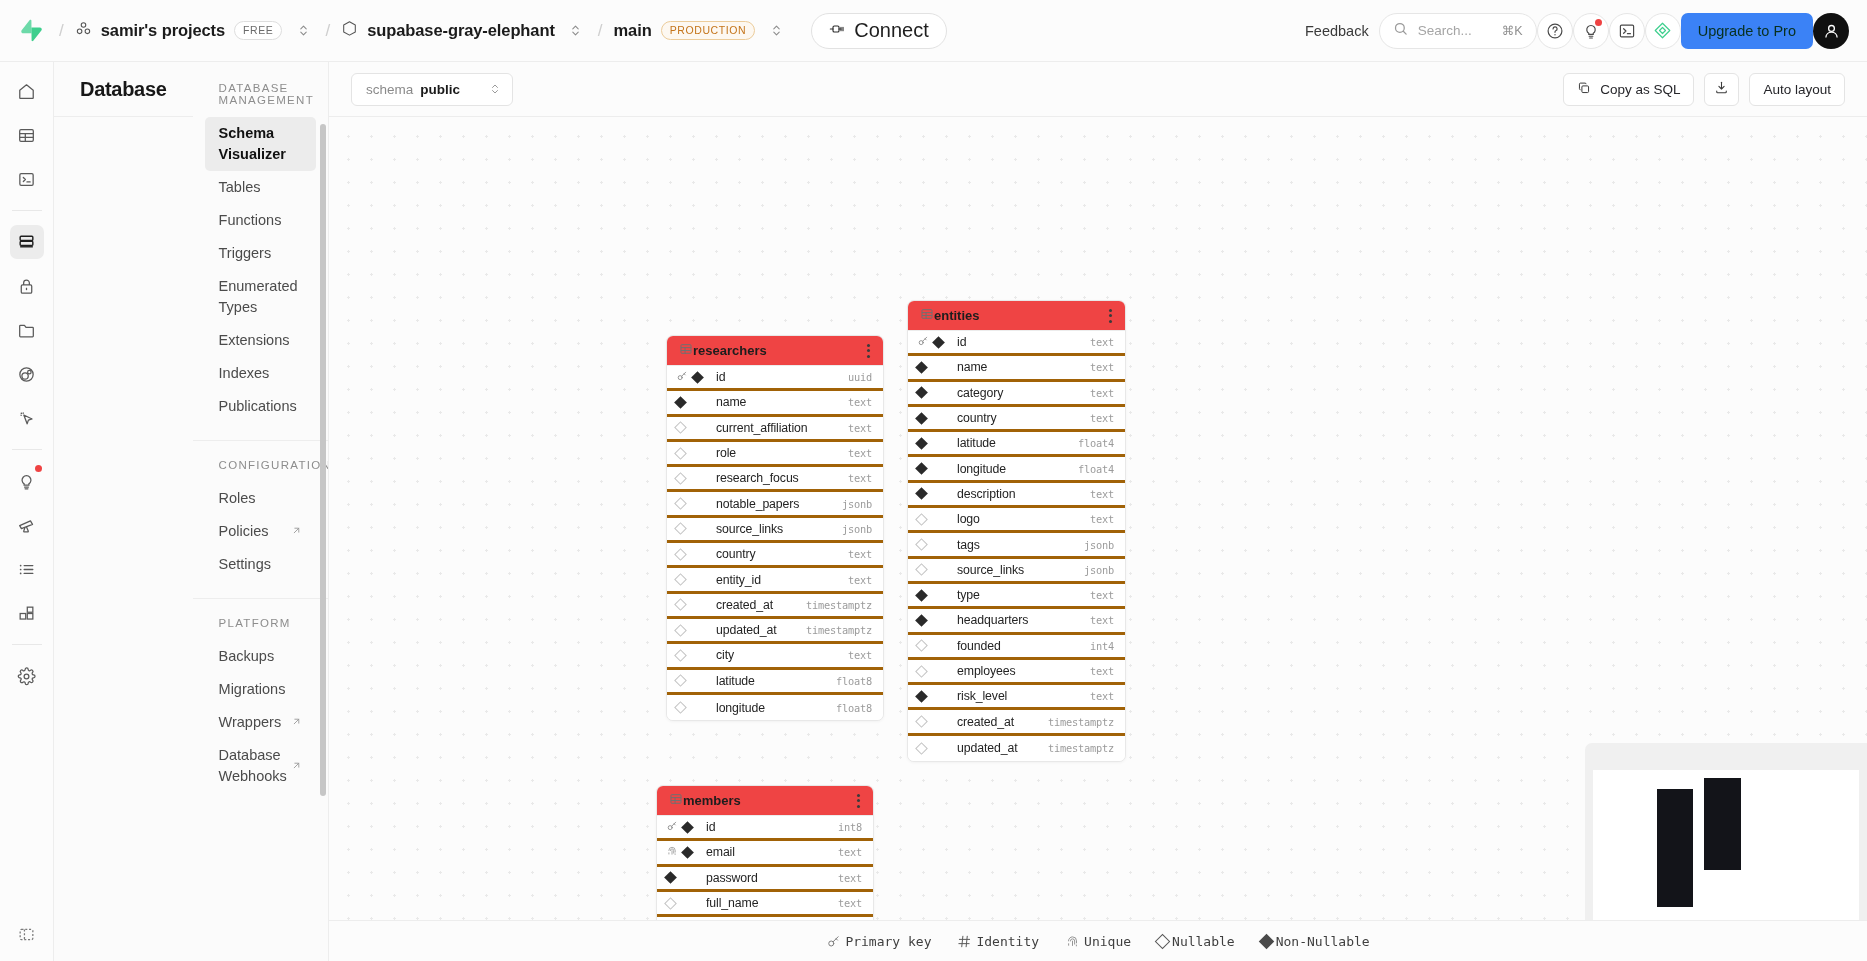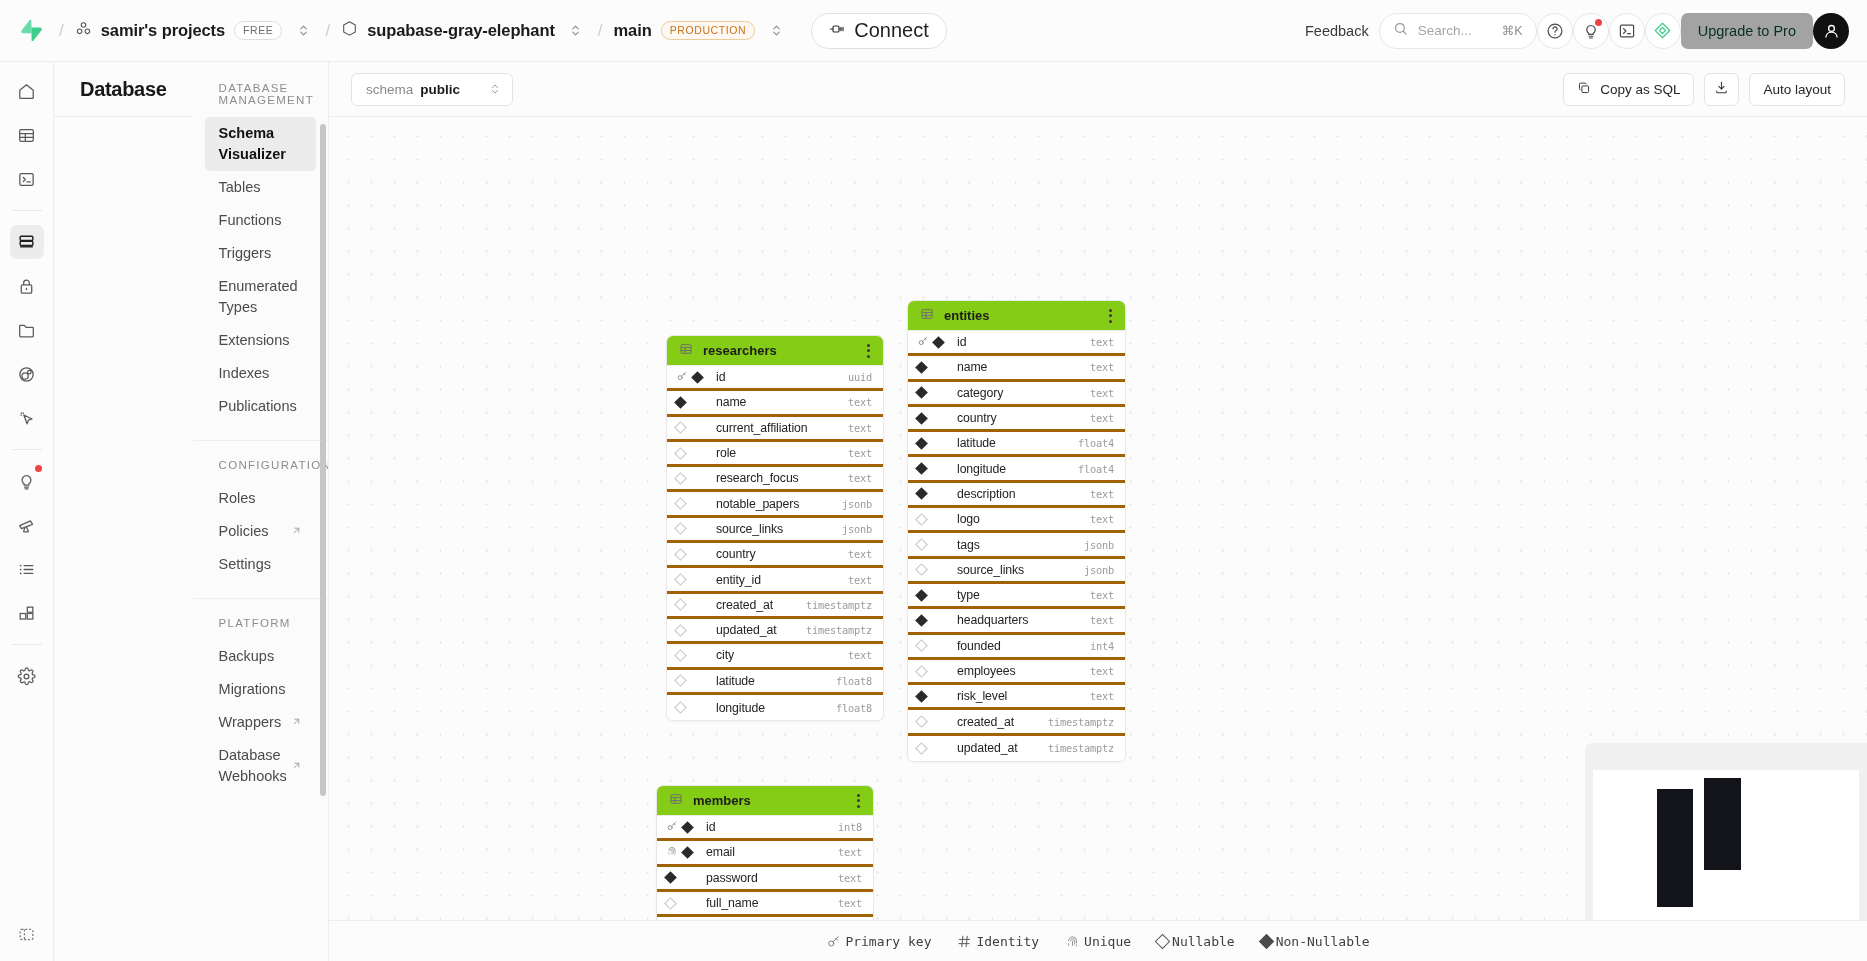--- a/index.html
+++ b/index.html
@@ -52,21 +52,21 @@
   .search-kbd { font-size: 12.5px; color: #8f8f8f; }
   .icon-circle {
     width: 36px; height: 36px; border-radius: 50%;
     border: 1px solid #e6e6e6; background: #fff;
     display: flex; align-items: center; justify-content: center;
     position: relative; cursor: pointer;
   }
   .dot-red { position: absolute; top: 5px; right: 6px; width: 7px; height: 7px; border-radius: 50%; background: #ef4343; }
   .upgrade-btn {
     height: 36px; border-radius: 7px; padding: 0 17px;
-    background: #a3a3a3; color: #08301e; border: none;
+    background: #3b82f6; color: #08301e; border: none;
     font-size: 14.5px; font-weight: 500; cursor: pointer;
     display: flex; align-items: center; font-family: inherit;
   }
   .avatar {
     width: 36px; height: 36px; border-radius: 50%; background: #101010;
     display:flex;align-items:center;justify-content:center; cursor:pointer;
   }
 
   
   .body { flex: 1; display: flex; min-height: 0; }
@@ -152,23 +152,23 @@
   
   .node {
     position: absolute;
     background: #fff;
     border: 1px solid #e8e8e8;
     border-radius: 7px;
     box-shadow: 0 1px 3px rgba(0,0,0,.045);
     overflow: hidden;
   }
   .node-head {
-    display: flex; align-items: center; gap: 10px;
+    display: flex; align-items: center; 
     height: 30px; padding: 0 10px 0 12px;
-    background: #84cc16; border-bottom: 1px solid #ececec;
+    background: #ef4444; border-bottom: 1px solid #ececec;
     cursor: grab;
   }
   .node-title { font-size: 13px; font-weight: 600; color: #1d1d1d; flex: 1; }
   .kebab { display: flex; flex-direction: column; gap: 2.5px; padding: 4px 3px; cursor: pointer; }
   .kebab i { width: 3px; height: 3px; border-radius: 50%; background: #3b3b3b; display: block; }
   .col-row {
     display: flex; align-items: center; height: 25.3px;
     border-bottom: 3px solid #a16207; padding: 0 11px 0 9px; gap: 6px;
     font-size: 12.3px; cursor: pointer; background: #fff;
   }

